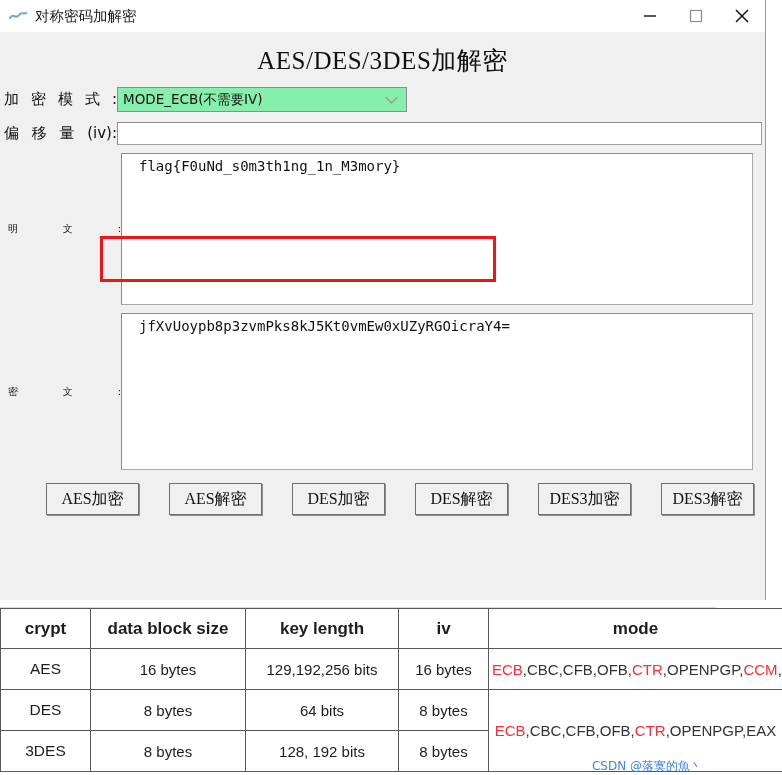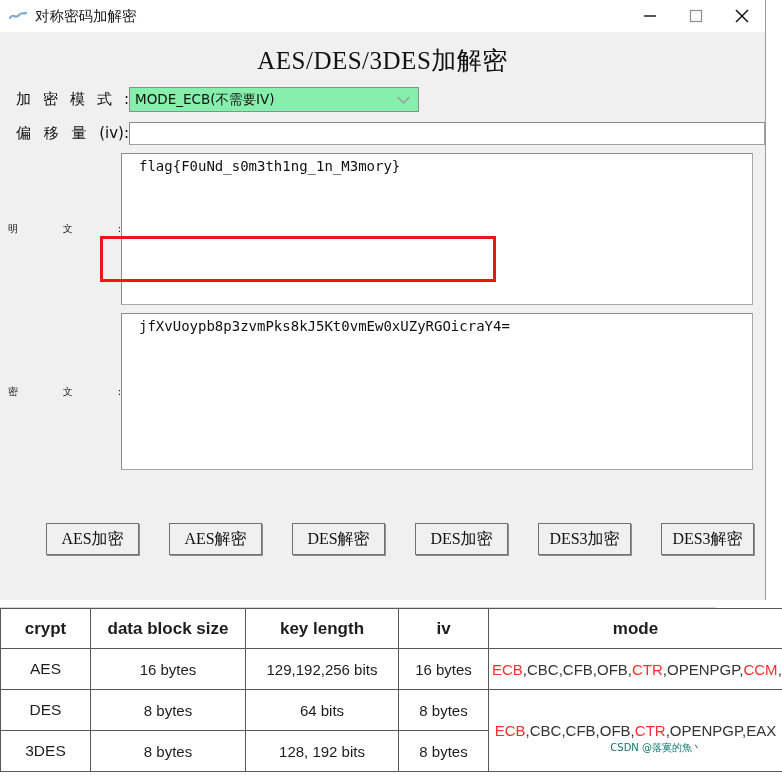--- a/index.html
+++ b/index.html
@@ -73,21 +73,21 @@
     font-size: 25px;
     color: #111;
     padding-top: 12px;
     letter-spacing: 0.5px;
   }
 
   .row {
     display: flex;
     align-items: center;
     margin-top: 10px;
-    padding-left: 16px;
+    padding-left: 4px;
   }
   .lbl {
     font-family: "DejaVu Sans", sans-serif;
     font-size: 15px;
     color: #111;
     width: 113px;
     text-align: justify;
     text-align-last: justify;
     flex: 0 0 113px;
     letter-spacing: 0px;
@@ -190,21 +190,20 @@
     background: #f0f0f0;
     border: 1px solid #707070;
     box-shadow: 1px 1px 0 #8f8f8f;
     display: flex;
     align-items: center;
     justify-content: center;
     font-family: "Liberation Serif", serif;
     font-size: 16px;
     color: #111;
     cursor: default;
-    margin-top: 40px;
   }
 
   
   .ref-table {
     position: absolute;
     left: 0;
     top: 607px;
     width: 716px;
     height: 168px;
     background: #ffffff;
@@ -240,24 +239,24 @@
   .mode-cell {
     font-size: 13px;
     line-height: 17px;
     padding: 2px 3px;
   }
   .m-red { color: #ff2d2d; }
   .m-dark { color: #333333; }
   .watermark {
     position: absolute;
     right: 14px;
-    bottom: 20px;
-    font-family: "DejaVu Sans", sans-serif;
-    font-size: 10px;
-    color: #0f766e;
+    bottom: 0;
+    font-family: "DejaVu Sans", sans-serif;
+    font-size: 12px;
+    color: #3b82f6;
     white-space: nowrap;
   }
 </style>
 </head>
 <body>
 
 <div id="app">
 
   <div class="window">
 
@@ -329,22 +328,22 @@
       <div class="area-row">
         <span class="lbl-tall">密文:</span>
         <div class="textarea ta-cipher">
           <span>jfXvUoypb8p3zvmPks8kJ5Kt0vmEw0xUZyRGOicraY4=</span>
         </div>
       </div>
 
       <div class="btnbar">
         <div class="btn">AES加密</div>
         <div class="btn">AES解密</div>
+        <div class="btn">DES加密</div>
         <div class="btn">DES解密</div>
-        <div class="btn">DES加密</div>
         <div class="btn">DES3加密</div>
         <div class="btn">DES3解密</div>
       </div>
 
       <div class="annot"></div>
 
     </div>
   </div>
 
   <div class="ref-table">

